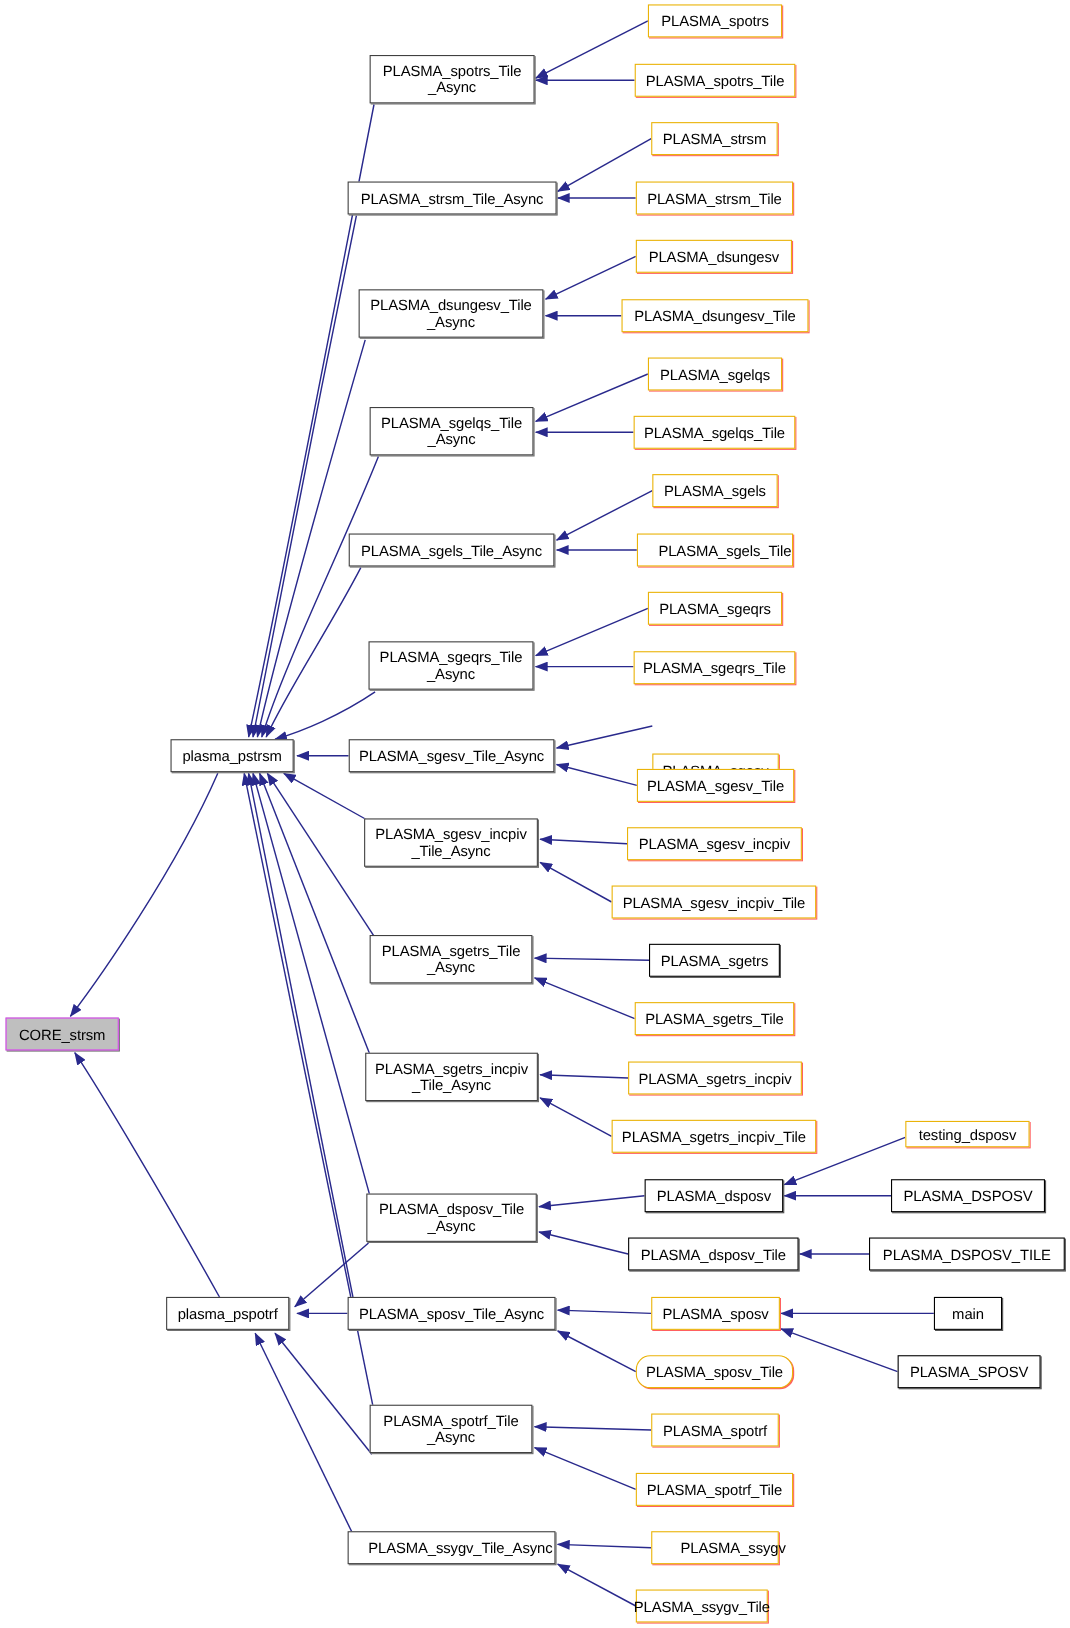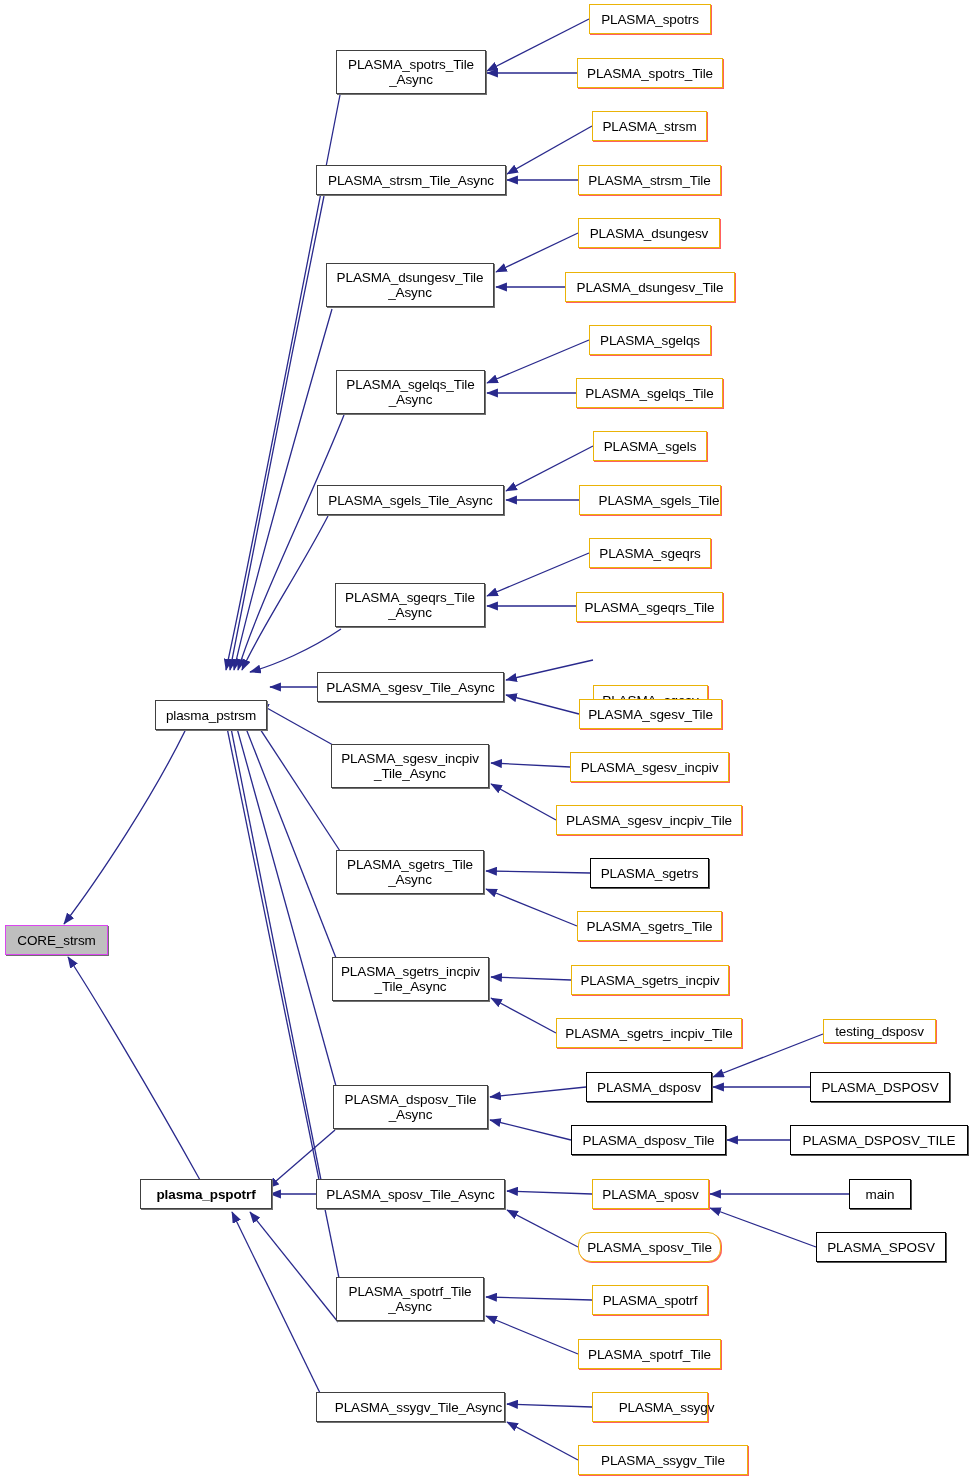--- a/index.html
+++ b/index.html
@@ -144,19 +144,19 @@
       <div class="node b-red" style="left: 592px; top: 1179px; width: 117px; height: 30px;">PLASMA_sposv</div>
       <div class="node b-black" style="left: 849px; top: 1179px; width: 62px; height: 30px;">main</div>
       <div class="node b-red" style="left: 578px; top: 1232px; width: 143px; height: 30px; border-radius: 13px;">PLASMA_sposv_Tile</div>
       <div class="node b-black" style="left: 816px; top: 1232px; width: 130px; height: 30px;">PLASMA_SPOSV</div>
       <div class="node b-dark" style="left: 316px; top: 1179px; width: 189px; height: 30px;">PLASMA_sposv_Tile_Async</div>
       <div class="node b-red" style="left: 592px; top: 1285px; width: 116px; height: 30px;">PLASMA_spotrf</div>
       <div class="node b-red" style="left: 578px; top: 1339px; width: 143px; height: 30px;">PLASMA_spotrf_Tile</div>
       <div class="node b-dark" style="left: 336px; top: 1277px; width: 148px; height: 44px;">PLASMA_spotrf_Tile
 _Async</div>
       <div class="node b-red" style="left: 592px; top: 1392px; width: 116px; height: 30px; padding-left: 33px;">PLASMA_ssygv</div>
-      <div class="node b-red" style="left: 578px; top: 1445px; width: 170px; height: 30px;">PLASMA_ssygv_Tile</div>
+      <div class="node b-red" style="left: 578px; top: 1445px; width: 120px; height: 30px;">PLASMA_ssygv_Tile</div>
       <div class="node b-dark" style="left: 316px; top: 1392px; width: 189px; height: 30px; padding-left: 16px;">PLASMA_ssygv_Tile_Async</div>
-      <div class="node b-dark" style="left: 155px; top: 672px; width: 112px; height: 30px; margin-top: 28px;">plasma_pstrsm</div>
-      <div class="node b-dark" style="left: 140px; top: 1179px; width: 132px; height: 30px; font-weight: bold;">plasma_pspotrf</div>
+      <div class="node b-dark" style="left: 155px; top: 672px; width: 112px; height: 30px;">plasma_pstrsm</div>
+      <div class="node b-dark" style="left: 151px; top: 1179px; width: 112px; height: 30px;">plasma_pspotrf</div>
       <div class="node focus" style="left: 5px; top: 925px; width: 103px; height: 30px;">CORE_strsm</div>
     </div>
 </div>
 
 </body></html>

